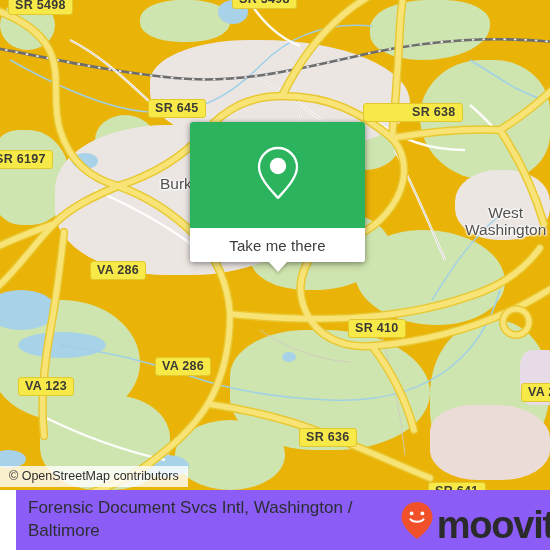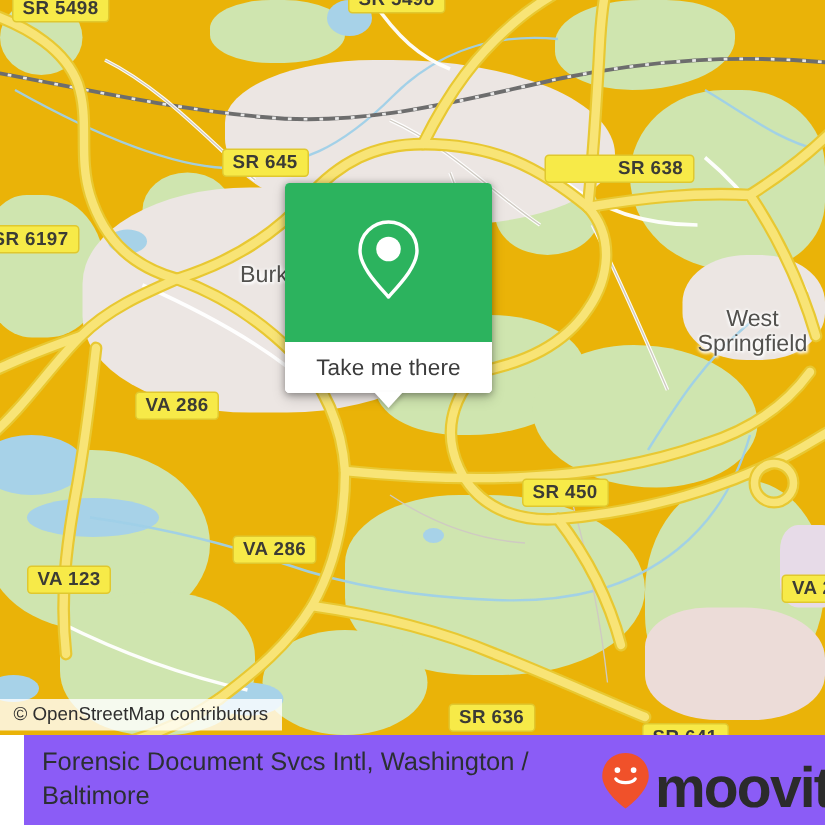--- a/index.html
+++ b/index.html
@@ -56,21 +56,21 @@
     white-space: nowrap;
     font-family: "Liberation Sans", sans-serif;
     text-shadow: 0 0 3px #fff, 0 0 3px #fff, 0 0 2px #fff, 1px 1px 2px #fff;
   }
   .place.two { line-height: 17px; text-align: center; }
 
   
   #card {
     position: absolute;
     left: 190px; top: 122px;
-    width: 138px;
+    width: 175px;
     border-radius: 3px;
     box-shadow: 0 1px 5px rgba(0,0,0,0.33), 0 3px 9px rgba(0,0,0,0.18);
     background: #ffffff;
     overflow: visible;
   }
   #card-green {
     height: 106px;
     background: #2cb35e;
     border-radius: 3px 3px 0 0;
     display: flex;
@@ -269,35 +269,35 @@
         </g>
     </svg>
 
     <div id="shields">
         <div class="shield" style="left: 8px; top: -4px;">SR 5498</div>
         <div class="shield" style="left: 232px; top: -10px;">SR 5498</div>
         <div class="shield" style="left: 148px; top: 99px;">SR 645</div>
         <div class="shield" style="left: 363px; top: 103px; padding-left: 48px;">SR 638</div>
         <div class="shield" style="left: -12px; top: 150px;">SR 6197</div>
         <div class="shield" style="left: 90px; top: 261px;">VA 286</div>
-        <div class="shield" style="left: 348px; top: 319px;">SR 450</div>
+        <div class="shield" style="left: 348px; top: 319px;">SR 410</div>
         <div class="shield" style="left: 155px; top: 357px;">VA 286</div>
         <div class="shield" style="left: 18px; top: 377px;">VA 123</div>
         <div class="shield" style="left: 521px; top: 383px;">VA 2</div>
-        <div class="shield" style="left: 299px; top: 428px; margin-top: 41px;">SR 636</div>
+        <div class="shield" style="left: 299px; top: 428px;">SR 636</div>
         <div class="shield" style="left: 428px; top: 482px;">SR 641</div>
       </div>
 
     <div id="places">
         <div class="place" style="left: 160px; top: 175px;">
           <div>Burke</div>
         </div>
         <div class="place two" style="left: 465px; top: 204px;">
           <div>West</div>
-          <div>Springfield</div>
+          <div>Washington</div>
         </div>
       </div>
 
     <div id="card">
       <div id="card-green">
         <span>
           <svg width="46" height="58" viewBox="0 0 46 58" fill="none">
             <path d="M23 4 C12.5 4 4 12.5 4 23 C4 34 16 46 23 54 C30 46 42 34 42 23 C42 12.5 33.5 4 23 4 Z" stroke="#ffffff" stroke-width="2.3" fill="none" stroke-linejoin="round"></path>
             <circle cx="23" cy="22" r="8.2" fill="#ffffff"></circle>
           </svg>

